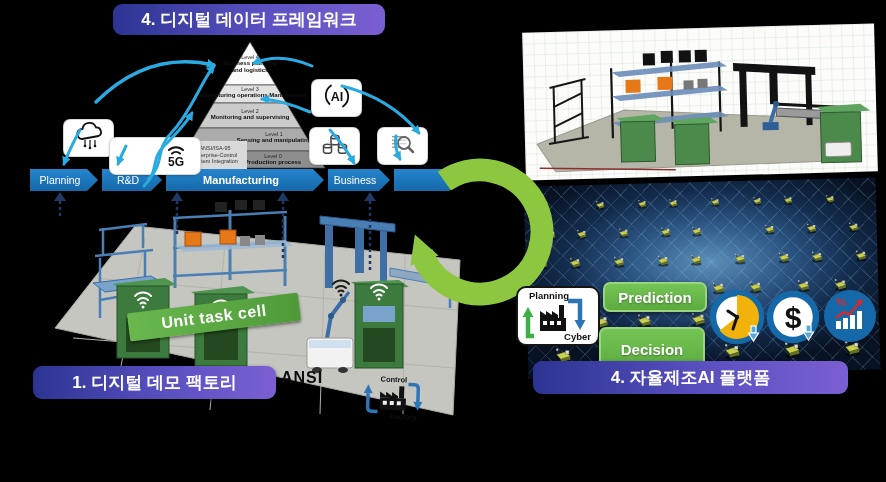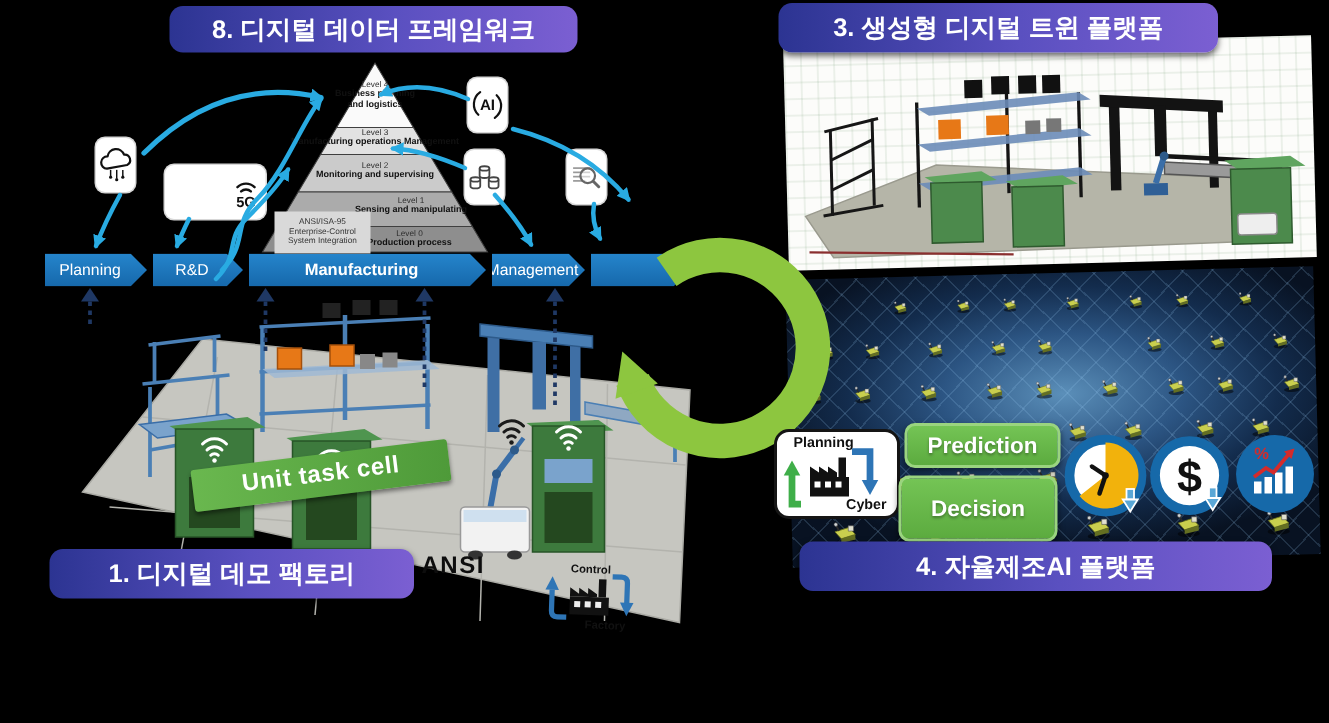--- a/index.html
+++ b/index.html
@@ -44,23 +44,23 @@
     font-size:5.5px;color:#333;line-height:1.25;}
 
   
   #band{position:absolute;left:30px;top:169px;width:445px;height:22px;z-index:2;}
   .parrow{position:absolute;top:0;height:22px;background:linear-gradient(#2585cc,#1668ab);
     clip-path:polygon(0 0,calc(100% - 11px) 0,100% 50%,calc(100% - 11px) 100%,0 100%);
     color:#fff;font-size:10.5px;display:flex;align-items:center;justify-content:center;padding-right:8px;box-sizing:border-box;}
   .parrow.bold{font-weight:bold;font-size:11px;}
 
   
-  .icon-box{position:absolute;width:26px;height:36px;background:#fff;border-radius:6px;z-index:3;
+  .icon-box{position:absolute;width:49px;height:36px;background:#fff;border-radius:6px;z-index:3;
     box-shadow:0 0 0 1px #d7d7d7,0 1px 3px rgba(0,0,0,.45);
-    display:flex;align-items:center;justify-content:center;}
+    display:flex;justify-content:center;margin-top:28px;}
 
   
   #arrows-svg{position:absolute;left:0;top:38px;z-index:4;pointer-events:none;}
   #cycle-svg{position:absolute;left:398px;top:146px;z-index:5;pointer-events:none;}
   #scene-bl{position:absolute;left:25px;top:188px;z-index:1;}
 
   
   #ribbon{position:absolute;left:128px;top:303px;width:172px;height:28px;z-index:3;
     background:linear-gradient(100deg,#6ab84f,#4e9a39);transform:rotate(-7deg);border-radius:2px;
     color:#fff;font-weight:bold;font-size:16px;display:flex;align-items:center;justify-content:center;
@@ -72,21 +72,21 @@
   #pc-box{position:absolute;left:516px;top:286px;width:84px;height:60px;z-index:6;
     background:#fff;border:2.5px solid #151515;border-radius:10px;box-sizing:border-box;}
   #pc-box .lbl{position:absolute;font-size:9.5px;font-weight:bold;color:#111;}
   #pc-physical{top:2px;left:11px;}
   #pc-cyber{bottom:2px;right:7px;margin-left:24px;}
   .gbtn{position:absolute;z-index:6;border-radius:7px;background:linear-gradient(#74c455,#5cab3f);
     border:2px solid #9ad47f;color:#fff;font-weight:bold;font-size:15px;
     display:flex;align-items:center;justify-content:center;box-sizing:border-box;
     text-shadow:0 1px 2px rgba(0,0,0,.35);box-shadow:0 2px 4px rgba(0,0,0,.5);}
   #btn-prediction{left:603px;top:282px;width:104px;height:30px;}
-  #btn-decision{left:599px;top:317px;width:106px;height:44px;}
+  #btn-decision{left:599px;top:327px;width:106px;height:44px;}
   .kpi{position:absolute;z-index:7;}
   #kpi-time{left:709px;top:289px;}
   #kpi-cost{left:766px;top:290px;}
   #kpi-prod{left:822px;top:288px;}
 </style>
 </head>
 <body>
 
 <div id="canvas">
 
@@ -427,21 +427,21 @@
     <div class="parrow" style="left:0;width:68px;">
         <span>Planning</span>
       </div>
     <div class="parrow" style="left:72px;width:60px;">
         <span>R&amp;D</span>
       </div>
     <div class="parrow bold" style="left:136px;width:158px;">
         <span>Manufacturing</span>
       </div>
     <div class="parrow" style="left:298px;width:62px;">
-        <span>Management</span>
+        <span>Business</span>
       </div>
     <div class="parrow" style="left:364px;width:66px;">
         <span></span>
       </div>
   </div>
 
   <div class="icon-box" style="left:64px;top:92px;">
     <svg width="32" height="32" viewBox="0 0 32 32">
       <path d="M9,19 a5,5 0 0 1 .5,-10 a7,7 0 0 1 13.5,-1.5 a4.5,4.5 0 0 1 2.5,8.5 z" stroke="#111" stroke-width="1.8" fill="none" stroke-linejoin="round"></path>
       <g stroke="#111" stroke-width="1.2">
@@ -601,18 +601,17 @@
         <rect x="14" y="33" width="5" height="8"></rect>
         <rect x="21" y="30" width="5" height="11"></rect>
         <rect x="28" y="27" width="5" height="14"></rect>
         <rect x="35" y="23" width="5" height="18"></rect>
       </g>
     <polyline points="14,30 22,24 27,27 37,15" stroke="#D42B2B" stroke-width="2.5" fill="none"></polyline>
     <polygon points="34,13 41,11 39,18" fill="#D42B2B"></polygon>
     <text x="19" y="18" font-size="11" font-weight="bold" fill="#D42B2B" text-anchor="middle">%</text>
   </svg>
 
-  <div class="banner" id="banner-framework">8. 디지털 데이터 프레임워크</div>
-  <div class="banner" id="banner-twin">3. 생성형 디지털 트윈 플랫폼</div>
+  <div class="banner" id="banner-framework">4. 디지털 데이터 프레임워크</div>
   <div class="banner" id="banner-demo">1. 디지털 데모 팩토리</div>
   <div class="banner" id="banner-ai">4. 자율제조AI 플랫폼</div>
 
 </div>
 
 </body></html>

